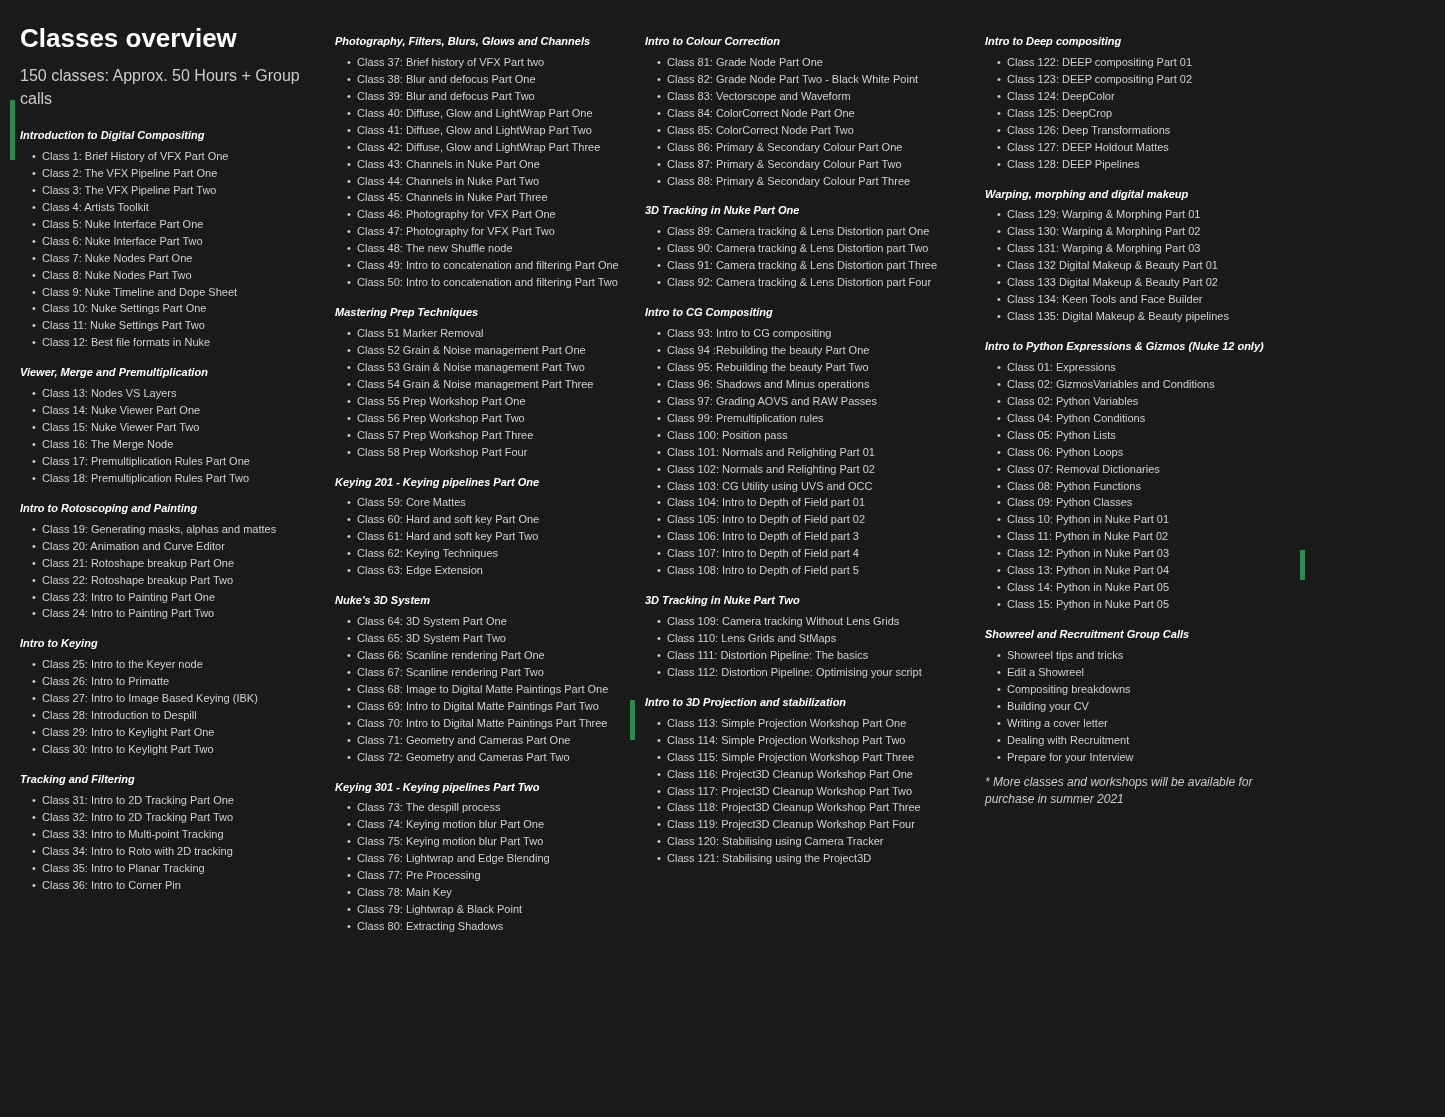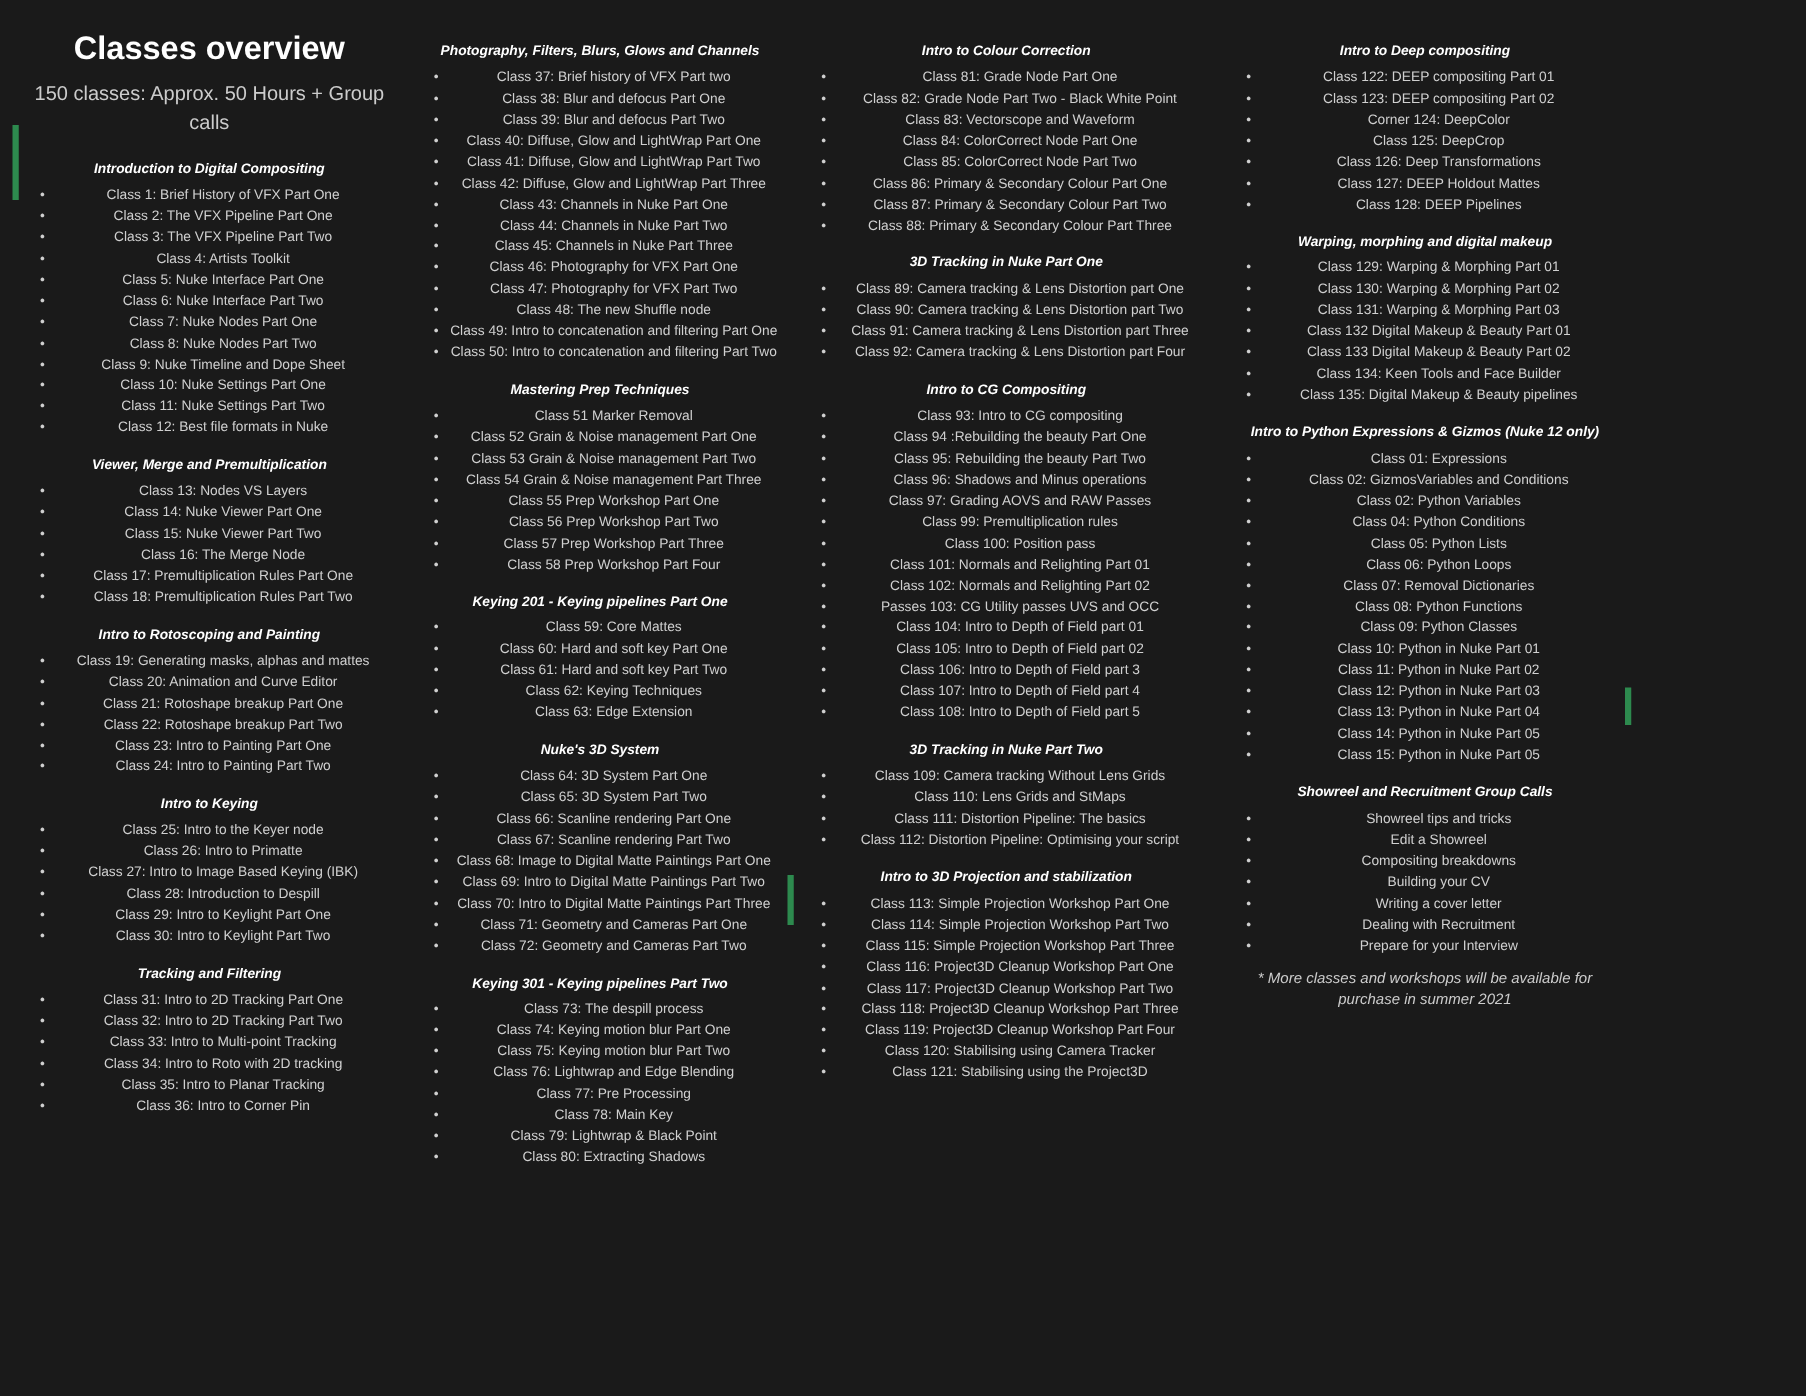--- a/index.html
+++ b/index.html
@@ -15,21 +15,20 @@
     }
     .page-container {
       display: flex;
       padding: 20px 15px;
       gap: 0;
     }
     .col {
       flex: 1;
       padding: 0 10px;
       min-width: 0;
-      text-align: center;
     }
     .col:first-child {
       padding-left: 5px;
     }
     h1.main-title {
       font-size: 26px;
       font-weight: bold;
       color: #ffffff;
       margin-bottom: 6px;
     }
@@ -247,21 +246,21 @@
         <ul>
           <li>Class 93: Intro to CG compositing</li>
           <li>Class 94 :Rebuilding the beauty Part One</li>
           <li>Class 95: Rebuilding the beauty Part Two</li>
           <li>Class 96: Shadows and Minus operations</li>
           <li>Class 97: Grading AOVS and RAW Passes</li>
           <li>Class 99: Premultiplication rules</li>
           <li>Class 100: Position pass</li>
           <li>Class 101: Normals and Relighting Part 01</li>
           <li>Class 102: Normals and Relighting Part 02</li>
-          <li>Passes 103: CG Utility passes UVS and OCC</li>
+          <li>Class 103: CG Utility using UVS and OCC</li>
           <li>Class 104: Intro to Depth of Field part 01</li>
           <li>Class 105: Intro to Depth of Field part 02</li>
           <li>Class 106: Intro to Depth of Field part 3</li>
           <li>Class 107: Intro to Depth of Field part 4</li>
           <li>Class 108: Intro to Depth of Field part 5</li>
         </ul>
         <div class="section-title">3D Tracking in Nuke Part Two</div>
         <ul>
           <li>Class 109: Camera tracking Without Lens Grids</li>
           <li>Class 110: Lens Grids and StMaps</li>
@@ -283,21 +282,21 @@
       </div>
   </div>
 
   <div class="col" style="max-width:330px; position:relative;">
     <div class="col4-green"></div>
     <div id="col4-sections">
         <div class="section-title">Intro to Deep compositing</div>
         <ul>
           <li>Class 122: DEEP compositing Part 01</li>
           <li>Class 123: DEEP compositing Part 02</li>
-          <li>Corner 124: DeepColor</li>
+          <li>Class 124: DeepColor</li>
           <li>Class 125: DeepCrop</li>
           <li>Class 126: Deep Transformations</li>
           <li>Class 127: DEEP Holdout Mattes</li>
           <li>Class 128: DEEP Pipelines</li>
         </ul>
         <div class="section-title">Warping, morphing and digital makeup</div>
         <ul>
           <li>Class 129: Warping &amp; Morphing Part 01</li>
           <li>Class 130: Warping &amp; Morphing Part 02</li>
           <li>Class 131: Warping &amp; Morphing Part 03</li>

